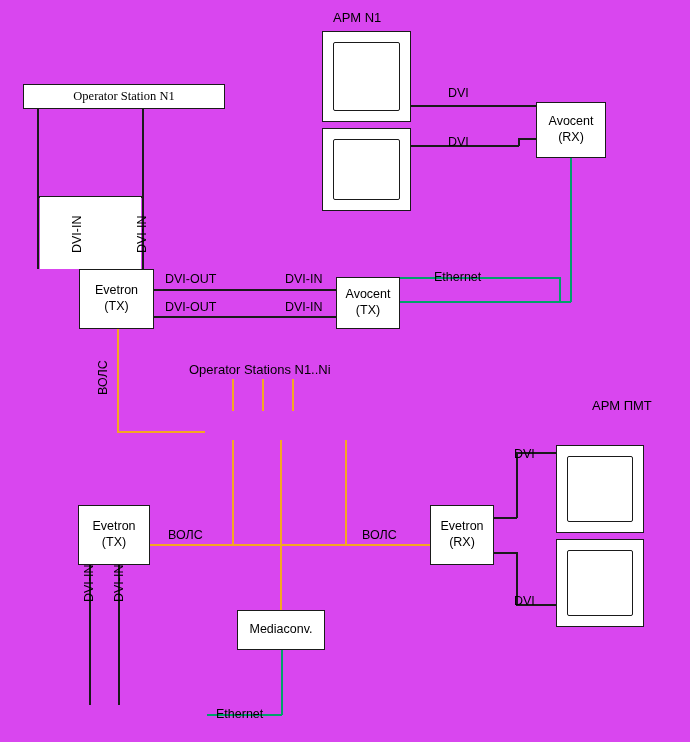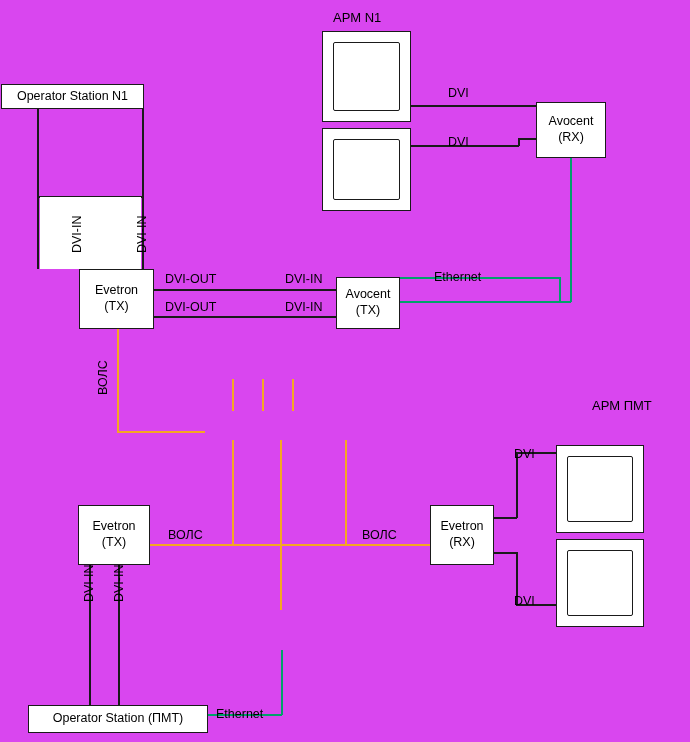--- a/index.html
+++ b/index.html
@@ -101,21 +101,21 @@
   </div>
 
   <div class="wire h" style="left:411px; top:105px; width:125px;"></div>
   <div class="lbl" style="left:448px; top:86px;">DVI</div>
 
   <div class="wire h" style="left:411px; top:145px; width:108px;"></div>
   <div class="wire v" style="left:518px; top:138px; height:8px;"></div>
   <div class="wire h" style="left:518px; top:138px; width:20px;"></div>
   <div class="lbl" style="left:448px; top:135px;">DVI</div>
 
-  <div class="box" style="left:1px; top:84px; width:143px; height:25px;">
+  <div class="box" style="left:23px; top:84px; width:202px; height:25px;font-family:Liberation Serif, serif;">
     <span>Operator Station N1</span>
   </div>
 
   <div class="wire v" style="left:37px; top:109px; height:160px;"></div>
   <div class="wire v" style="left:142px; top:109px; height:160px;"></div>
   <div class="wire h" style="left:37px; top:196px; width:106px;"></div>
   <div class="maskwhite" style="left:40px; top:197px; width:101px; height:72px;"></div>
 
   <div class="lbl vert" style="left:70px; top:253px;">DVI-IN</div>
   <div class="lbl vert" style="left:135px; top:253px;">DVI-IN</div>
@@ -140,20 +140,21 @@
   <div class="wire v green" style="left:570px; top:158px; height:144px;"></div>
   <div class="wire h green" style="left:400px; top:301px; width:171px;"></div>
   <div class="wire v green" style="left:559px; top:277px; height:25px;"></div>
   <div class="wire h green" style="left:400px; top:277px; width:160px;"></div>
   <div class="lbl" style="left:434px; top:270px;">Ethernet</div>
 
   <div class="wire v orange" style="left:117px; top:329px; height:103px;"></div>
   <div class="wire h orange" style="left:117px; top:431px; width:88px;"></div>
   <div class="lbl vert" style="left:96px; top:395px;">ВОЛС</div>
 
+  <div class="lbl title" style="left:189px; top:362px;">Operator Stations N1..Ni</div>
   <div class="wire v orange" style="left:232px; top:379px; height:32px;"></div>
   <div class="wire v orange" style="left:262px; top:379px; height:32px;"></div>
   <div class="wire v orange" style="left:292px; top:379px; height:32px;"></div>
 
 
   <div class="wire v orange" style="left:232px; top:440px; height:105px;"></div>
 
   <div class="wire v orange" style="left:280px; top:440px; height:170px;"></div>
 
   <div class="wire v orange" style="left:345px; top:440px; height:105px;"></div>
@@ -166,28 +167,28 @@
   <div class="box" style="left:78px; top:505px; width:72px; height:60px;">
     <span>Evetron</span>
     <span>(TX)</span>
   </div>
 
   <div class="box" style="left:430px; top:505px; width:64px; height:60px;">
     <span>Evetron</span>
     <span>(RX)</span>
   </div>
 
+  <div class="box" style="left:237px; top:610px; width:88px; height:40px;">
+    <span>Mediaconv.</span>
+  </div>
 
   <div class="wire v green" style="left:281px; top:650px; height:65px;"></div>
   <div class="wire h green" style="left:207px; top:714px; width:75px;"></div>
   <div class="lbl" style="left:216px; top:707px;">Ethernet</div>
 
-  <div class="box" style="left:28px; top:705px; width:180px; height:28px;">
-    <span>Operator Station (ПМТ)</span>
-  </div>
 
   <div class="wire v" style="left:89px; top:565px; height:140px;"></div>
   <div class="wire v" style="left:118px; top:565px; height:140px;"></div>
   <div class="lbl vert" style="left:82px; top:602px;">DVI-IN</div>
   <div class="lbl vert" style="left:112px; top:602px;">DVI-IN</div>
 
   <div class="lbl title" style="left:592px; top:398px;">АРМ ПМТ</div>
 
   <div class="monitor" style="left:556px; top:445px; width:88px; height:88px;">
     <div class="inner"></div>

